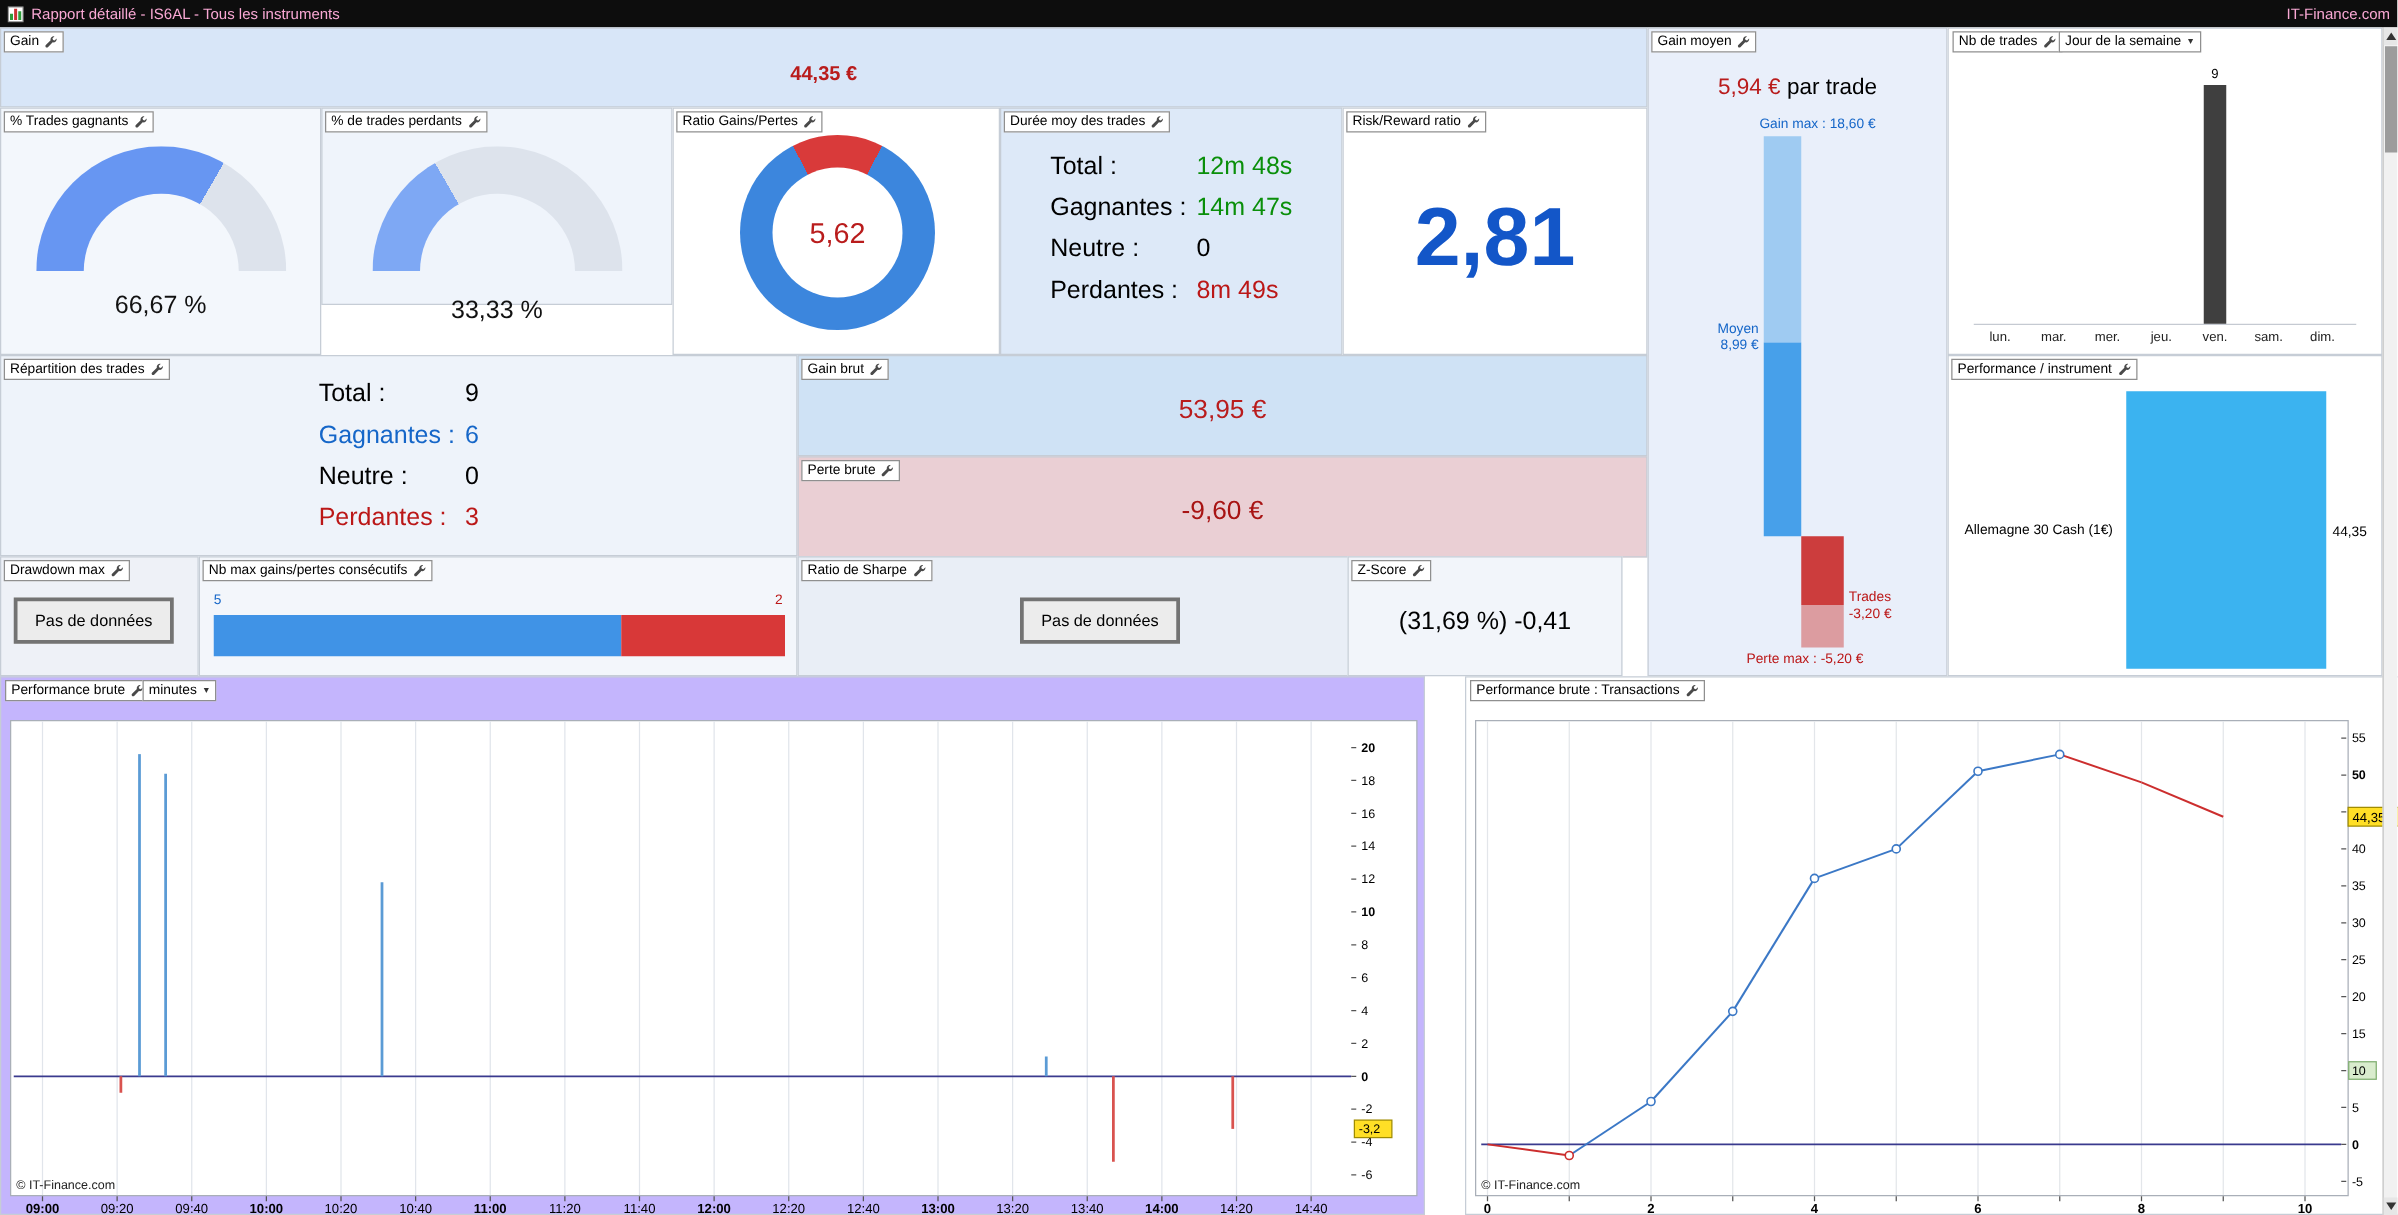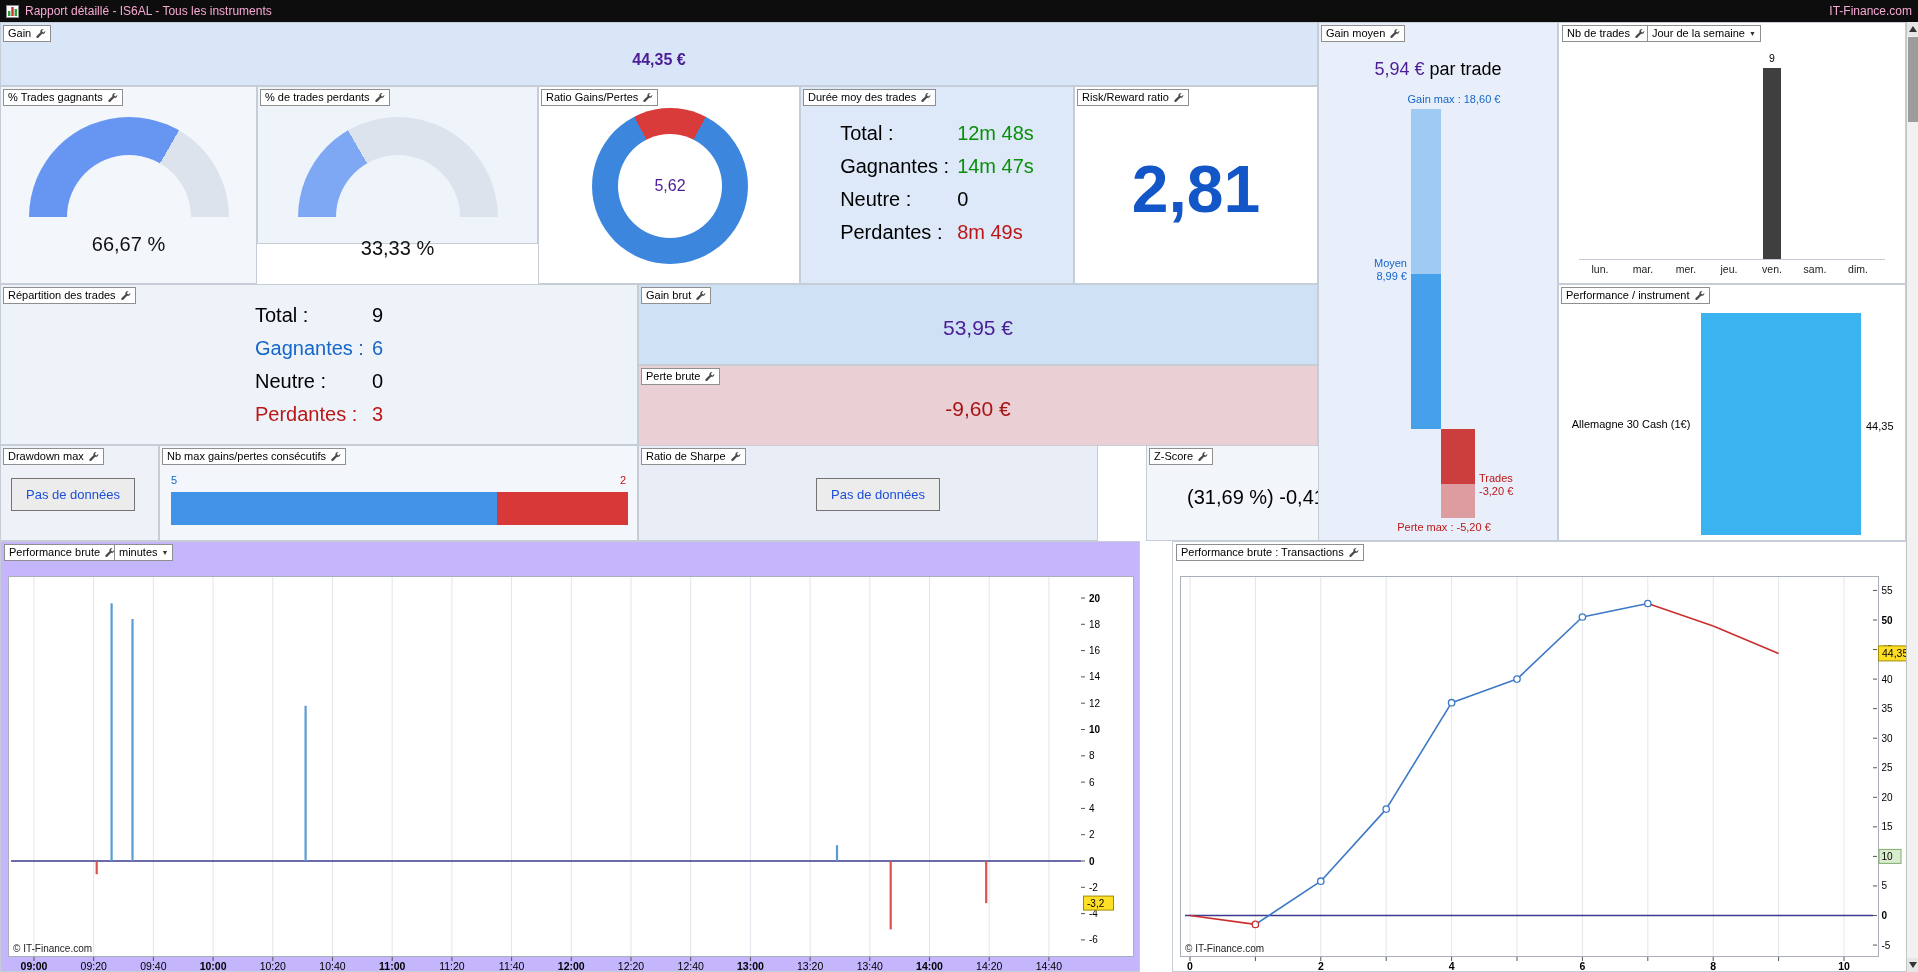--- a/index.html
+++ b/index.html
@@ -7,32 +7,32 @@
   .screen{position:relative;width:1918px;height:972px;overflow:hidden;background:#fff}
   .titlebar{position:absolute;left:0;top:0;width:1918px;height:22px;background:#0d0d0d;color:#f9a8d4;
     display:flex;align-items:center;gap:6px;padding:0 6px;box-sizing:border-box;font-size:12px;font-weight:normal}
   .titlebar .brand{margin-left:auto}
   .panel{position:absolute;box-sizing:border-box;border:1px solid #c6cdd6;background:#fff}
   .chip{position:absolute;left:2px;top:2px;display:inline-flex;align-items:center;gap:4px;background:#fff;
     border:1px solid #8f8f8f;padding:1px 4px;font-size:11px;line-height:13px;color:#000;z-index:6;white-space:nowrap}
   .chip .caret{font-size:7px;line-height:7px;color:#333}
   .wrench{display:inline-flex;width:11px;height:11px}
   .pcenter{position:absolute;inset:0;display:flex;align-items:center;justify-content:center}
-  .v-blue{color:#4c1d95}
+  .v-blue{color:#b91c1c}
   .c-green{color:#0a8f0a}.c-red{color:#bb1717}.c-blue{color:#1566c8}.c-black{color:#000}
   .kv{position:absolute;left:50%;transform:translateX(-50%);display:grid;
     grid-template-columns:max-content max-content;column-gap:8px;font-size:20px;line-height:33px}
   .kv .k{text-align:left}.kv .v{text-align:left}
   .gauge{position:absolute;overflow:hidden}
   .gauge-fill{position:absolute;left:0;top:0;border-radius:50%}
   .gauge-hole{position:absolute;border-radius:50%}
   .gauge-val{position:absolute;left:0;right:0;text-align:center;font-size:20px;color:#111}
   .donut{position:absolute;border-radius:50%}
   .donut-hole{position:absolute;border-radius:50%;background:#fff;display:flex;align-items:center;justify-content:center}
-  .nodata{position:absolute;background:#ececec;border:1px solid #737373;color:#1d4ed8;font-size:13px;padding:8px 14px}
+  .nodata{position:absolute;background:#ececec;border:3px solid #737373;color:#000000;font-size:13px;padding:8px 14px}
   .abs{position:absolute}
   .lbl11{position:absolute;font-size:11px;line-height:13px}
   .copyright{position:absolute;left:12px;top:401px;font-size:10px;color:#222;z-index:5}
   .scrollbar{position:absolute;background:#f1f1f1;border-left:1px solid #c3c3c3;box-sizing:border-box}
   .sb-btn{position:absolute;left:0;width:12px;height:14px;background:#e6e6e6}
   .tri-up{width:0;height:0;border-left:4px solid transparent;border-right:4px solid transparent;border-bottom:6px solid #333;margin:4px auto 0}
   .tri-down{width:0;height:0;border-left:4px solid transparent;border-right:4px solid transparent;border-top:6px solid #333;margin:4px auto 0}
   .sb-thumb{position:absolute;left:1px;width:10px;background:#9c9c9c}
   svg{font-family:"Liberation Sans",sans-serif}
 </style>
@@ -102,21 +102,21 @@
     <span class="chip">
       <span>Ratio Gains/Pertes</span>
       <span class="wrench">
           <svg width="11" height="11" viewBox="0 0 12 12">
             <path fill="#4a4a4a" d="M11.2 3.1c.2.9 0 1.9-.8 2.6-.7.7-1.7 1-2.6.7L3.6 10.6c-.5.5-1.3.5-1.8 0s-.5-1.3 0-1.8L6 4.6c-.3-.9 0-1.9.7-2.6.7-.8 1.7-1 2.6-.8L7.6 2.9l.5 1.4 1.4.5 1.7-1.7z"></path>
           </svg>
         </span>
     </span>
     <div class="donut" style="left: 53px; top: 21px; width: 156px; height: 156px; background: conic-gradient(from 332.82deg, rgb(217, 58, 58) 0deg, rgb(217, 58, 58) 54.36deg, rgb(60, 134, 221) 54.36deg, rgb(60, 134, 221) 360deg);">
       <div class="donut-hole" style="left:26px;top:26px;width:104px;height:104px">
-        <span class="v-blue" style="font-size:16px">5,62</span>
+        <span class="v-blue" style="font-size:23px">5,62</span>
       </div>
     </div>
   </div>
 
   <div class="panel" style="left:800px;top:86px;width:274px;height:198px;background:#dde9f8">
     <span class="chip">
       <span>Durée moy des trades</span>
       <span class="wrench">
           <svg width="11" height="11" viewBox="0 0 12 12">
             <path fill="#4a4a4a" d="M11.2 3.1c.2.9 0 1.9-.8 2.6-.7.7-1.7 1-2.6.7L3.6 10.6c-.5.5-1.3.5-1.8 0s-.5-1.3 0-1.8L6 4.6c-.3-.9 0-1.9.7-2.6.7-.8 1.7-1 2.6-.8L7.6 2.9l.5 1.4 1.4.5 1.7-1.7z"></path>
@@ -232,21 +232,21 @@
       <span>Ratio de Sharpe</span>
       <span class="wrench">
           <svg width="11" height="11" viewBox="0 0 12 12">
             <path fill="#4a4a4a" d="M11.2 3.1c.2.9 0 1.9-.8 2.6-.7.7-1.7 1-2.6.7L3.6 10.6c-.5.5-1.3.5-1.8 0s-.5-1.3 0-1.8L6 4.6c-.3-.9 0-1.9.7-2.6.7-.8 1.7-1 2.6-.8L7.6 2.9l.5 1.4 1.4.5 1.7-1.7z"></path>
           </svg>
         </span>
     </span>
     <div class="nodata" style="left:177px;top:32px">Pas de données</div>
   </div>
 
-  <div class="panel" style="left:1146px;top:445px;width:220px;height:96px;background:#f2f5fa">
+  <div class="panel" style="left:1078px;top:445px;width:220px;height:96px;background:#f2f5fa">
     <span class="chip">
       <span>Z-Score</span>
       <span class="wrench">
           <svg width="11" height="11" viewBox="0 0 12 12">
             <path fill="#4a4a4a" d="M11.2 3.1c.2.9 0 1.9-.8 2.6-.7.7-1.7 1-2.6.7L3.6 10.6c-.5.5-1.3.5-1.8 0s-.5-1.3 0-1.8L6 4.6c-.3-.9 0-1.9.7-2.6.7-.8 1.7-1 2.6-.8L7.6 2.9l.5 1.4 1.4.5 1.7-1.7z"></path>
           </svg>
         </span>
     </span>
     <div class="pcenter" style="padding-top:8px">
       <span style="font-size:20px">(31,69 %) -0,41</span>

